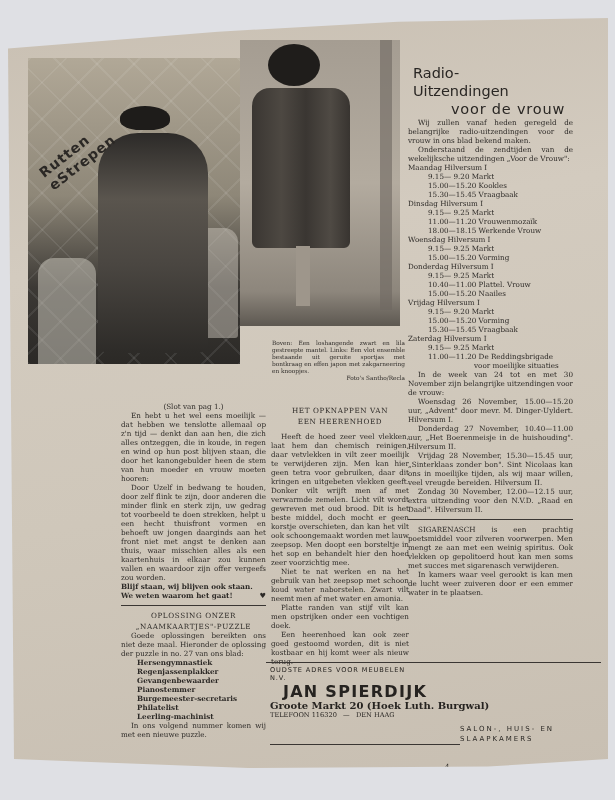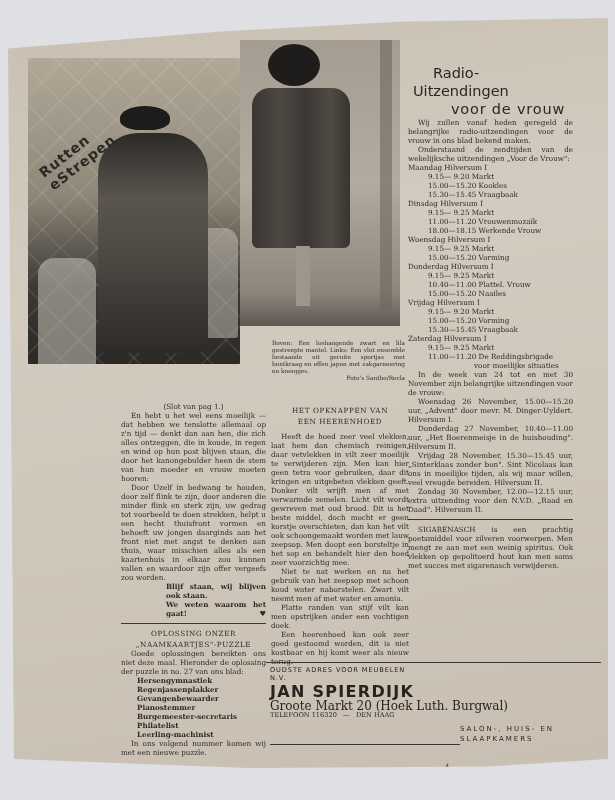--- a/index.html
+++ b/index.html
@@ -57,47 +57,47 @@
   .caption {
     position:absolute; left:264px; top:322px; width:133px;
     font-size:5.8px; line-height:7px; text-align:justify; color:#2f2c29;
   }
   .caption .credit { display:block; text-align:right; }
   .col {
     position:absolute; font-size:7.2px; line-height:9px; text-align:justify; color:#2d2a27;
   }
   .col p { margin:0; text-indent:10px; }
   .col .center { text-align:center; text-indent:0; }
-  .col .bold { font-weight:bold; text-indent:0;margin-left:45px; }
+  .col .bold { font-weight:bold; text-indent:0; }
   .col .heading { text-align:center; text-indent:0; letter-spacing:0.6px; margin-top:2px; }
   .col-left { left:113px; top:384px; width:145px; }
   .col-mid { left:263px; top:386px; width:138px; }
   .col-right { left:400px; top:100px; width:165px; }
   .radio-title {
     position:absolute; left:405px; top:46px; width:170px;
     font-family:"DejaVu Sans", sans-serif; font-size:14.5px; line-height:18px; color:#2a2724;
   }
-  .radio-title .t1 { display:block;margin-left:20px; }
+  .radio-title .t1 { display:block; }
   .radio-title .t2 { display:block; }
   .radio-title .t3 { display:block; padding-left:20px; letter-spacing:0.8px;text-align:center; }
   .sched { margin:0; }
   .sched .day { text-indent:0; }
   .sched .slot { padding-left:20px; text-indent:0; white-space:nowrap; }
   .sched .slot.cont { padding-left:66px; white-space:normal; }
   .rule { border-top:1px solid #3a3633; margin:5px 0; }
   .puzzle-list { padding-left:16px; font-weight:bold; text-indent:0; }
   .heart { float:right; }
   .ad {
     position:absolute; left:262px; top:648px; width:170px;
     font-family:"DejaVu Sans", sans-serif; color:#262320;
   }
   .ad .topline { position:absolute; left:-4px; top:-4px; width:335px; border-top:1px solid #3a3633; }
   .ad .small { font-size:6.6px; letter-spacing:0.9px; line-height:8px; white-space:nowrap; }
-  .ad .name { font-size:16px; font-weight:bold; letter-spacing:1.3px; line-height:20px; white-space:nowrap; }
-  .ad .addr { font-family:"DejaVu Serif", serif; font-size:12px; line-height:8.5px; white-space:nowrap; font-weight:normal; }
+  .ad .name { font-size:16px; font-weight:bold; letter-spacing:1.3px; line-height:20px; white-space:nowrap;text-align:center; }
+  .ad .addr { font-family:"DejaVu Serif", serif; font-size:10px; line-height:8.5px; white-space:nowrap; font-weight:bold; }
   .ad .addr2 { font-family:"DejaVu Serif", serif; font-size:6.6px; line-height:8.5px; white-space:nowrap; }
   .ad-right-line { position:absolute; left:262px; top:726px; width:190px; border-top:1px solid #3a3633; }
   .ad-tag {
     position:absolute; left:452px; top:706px; font-family:"DejaVu Sans", sans-serif;
     font-size:7px; letter-spacing:2px; line-height:10px; color:#2a2724; white-space:nowrap;
   }
   .pnum { position:absolute; font-size:9px; color:#2a2724; }
   .pnum-left { left:112px; top:745px; }
   .pnum-mid { left:437px; top:745px; font-size:7px; }
 </style>
@@ -160,20 +160,21 @@
       <div class="slot">11.00—11.20 De Reddingsbrigade</div>
       <div class="slot cont">voor moeilijke situaties</div>
     </div>
     <p>In de week van 24 tot en met 30 November zijn belangrijke uitzendingen voor de vrouw:</p>
     <p>Woensdag 26 November, 15.00—15.20 uur, „Advent" door mevr. M. Dinger-Uyldert. Hilversum I.</p>
     <p>Donderdag 27 November, 10.40—11.00 uur, „Het Boerenmeisje in de huishouding". Hilversum II.</p>
     <p>Vrijdag 28 November, 15.30—15.45 uur, „Sinterklaas zonder bon". Sint Nicolaas kan ons in moeilijke tijden, als wij maar willen, veel vreugde bereiden. Hilversum II.</p>
     <p>Zondag 30 November, 12.00—12.15 uur, extra uitzending voor den N.V.D. „Raad en Daad". Hilversum II.</p>
     <div class="rule"></div>
     <p>SIGARENASCH is een prachtig poetsmiddel voor zilveren voorwerpen. Men mengt ze aan met een weinig spiritus. Ook vlekken op gepolitoerd hout kan men soms met succes met sigarenasch verwijderen.</p>
+    <p>In kamers waar veel gerookt is kan men de lucht weer zuiveren door er een emmer water in te plaatsen.</p>
   </div>
 
   <div class="col col-left">
     <p class="center">(Slot van pag 1.)</p>
     <p>En hebt u het wel eens moeilijk — dat hebben we tenslotte allemaal op z'n tijd — denkt dan aan hen, die zich alles ontzeggen, die in koude, in regen en wind op hun post blijven staan, die door het kanongebulder heen de stem van hun moeder en vrouw moeten hooren:</p>
     <p>Door Uzelf in bedwang te houden, door zelf flink te zijn, door anderen die minder flink en sterk zijn, uw gedrag tot voorbeeld te doen strekken, helpt u een hecht thuisfront vormen en behoeft uw jongen daarginds aan het front niet met angst te denken aan thuis, waar misschien alles als een kaartenhuis in elkaar zou kunnen vallen en waardoor zijn offer vergeefs zou worden.</p>
     <p class="bold">Blijf staan, wij blijven ook staan.</p>
     <p class="bold"><span>We weten waarom het gaat!</span><span class="heart">♥</span></p>
     <div class="rule"></div>
     <p class="heading">OPLOSSING ONZER</p>

